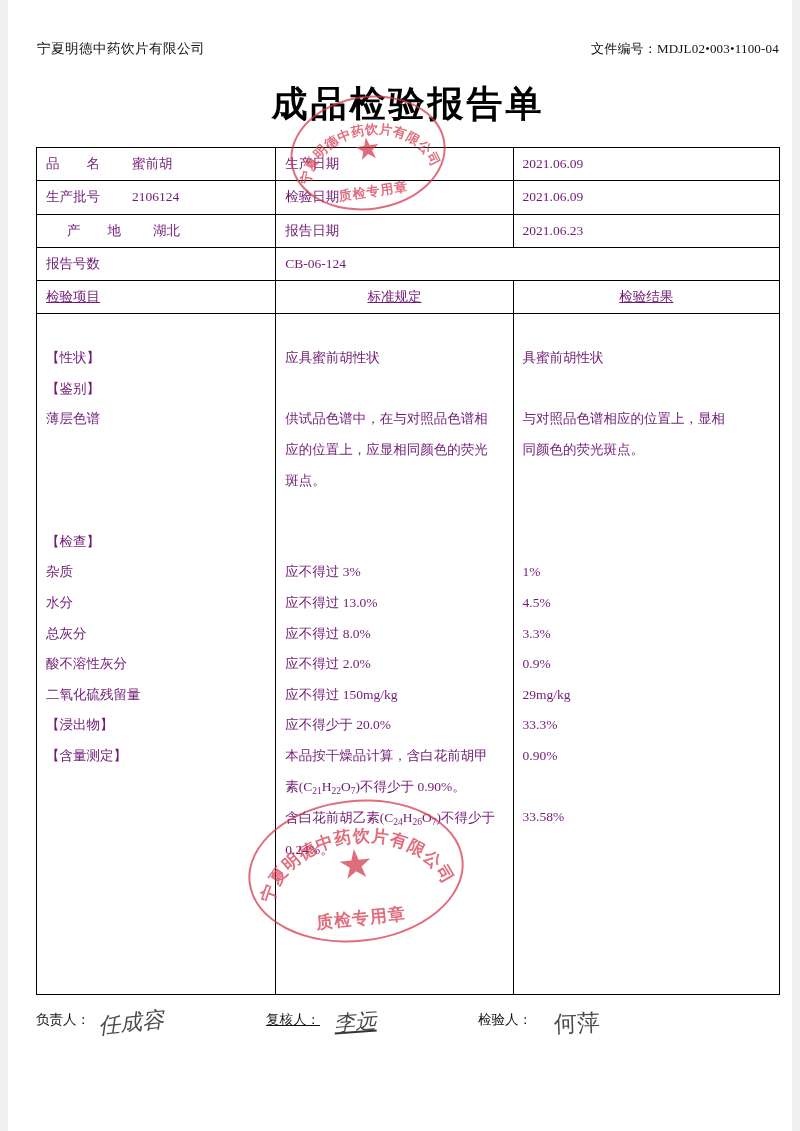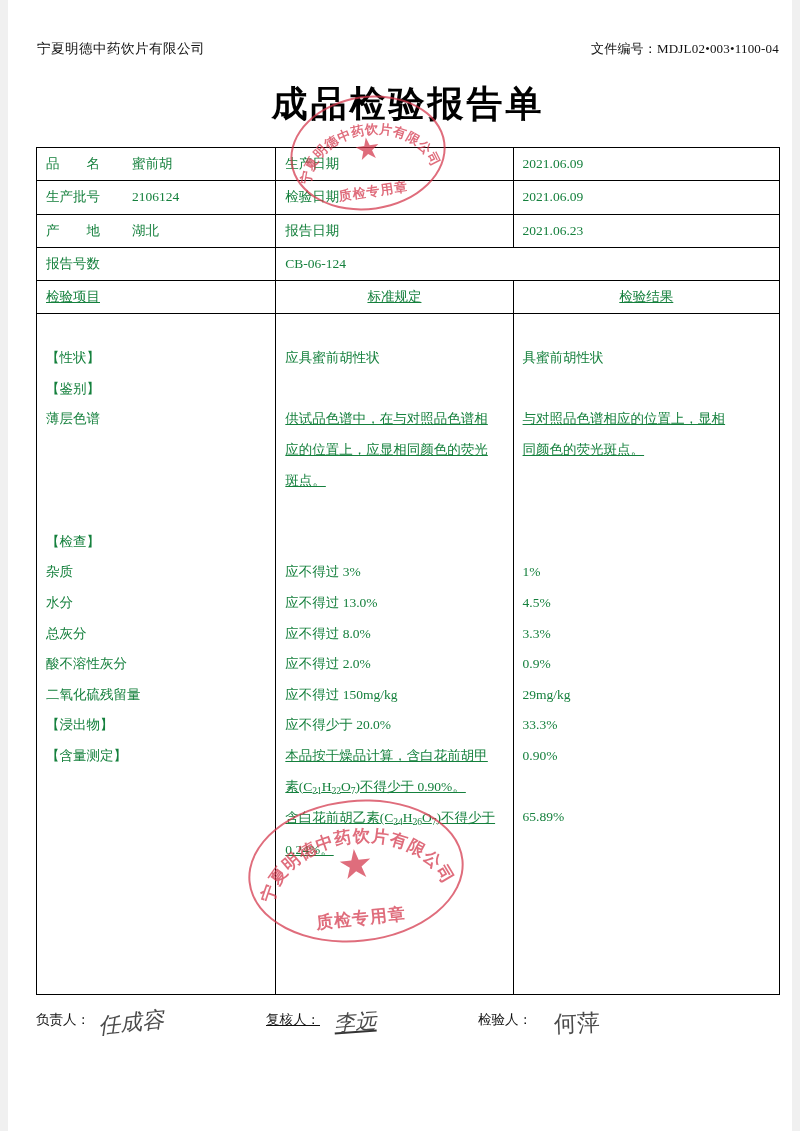--- a/index.html
+++ b/index.html
@@ -43,21 +43,21 @@
     letter-spacing: 3px;
     margin: 16px 0 18px 0;
     color: #000;
   }
   
   table.main {
     width: 100%;
     border-collapse: collapse;
     table-layout: fixed;
     font-size: 13.5px;
-    color: #15803d;
+    color: #701a75;
   }
   table.main td {
     border: 1px solid #000;
     padding: 6px 9px;
     vertical-align: top;
     line-height: 1.5;
   }
   .lbl {
     width: 86px;
     white-space: nowrap;
@@ -85,21 +85,20 @@
     padding: 14px 9px 8px 9px;
   }
   .row-line {
     line-height: 30.6px;
     white-space: nowrap;
   }
   .gap { height: 30.6px; }
   .gap-half { height: 15px; }
   .wrapline {
     line-height: 30.6px;
-    text-decoration: underline;
   }
   sub {
     font-size: 9.5px;
     vertical-align: baseline;
     position: relative;
     top: 3px;
   }
   .conclusion td {
     padding: 9px 9px;
     font-size: 13.5px;
@@ -231,21 +230,21 @@
         </td>
         <td class="cell-mid">
           <span>检验日期</span>
         </td>
         <td class="cell-mid">
           <span>2021.06.09</span>
         </td>
       </tr>
       <tr>
         <td class="cell-mid">
-          <div style="display:flex;">
+          <div style="display:flex;margin-left:21px;">
             <span class="lbl">产　　地</span>
             <span>湖北</span>
           </div>
         </td>
         <td class="cell-mid">
           <span>报告日期</span>
         </td>
         <td class="cell-mid">
           <span>2021.06.23</span>
         </td>
@@ -326,21 +325,21 @@
             <div class="gap"></div>
             <div class="row-line">&nbsp;</div>
             <div class="row-line">1%</div>
             <div class="row-line">4.5%</div>
             <div class="row-line">3.3%</div>
             <div class="row-line">0.9%</div>
             <div class="row-line">29mg/kg</div>
             <div class="row-line">33.3%</div>
             <div class="row-line">0.90%</div>
             <div class="row-line">&nbsp;</div>
-            <div class="row-line">65.89%</div>
+            <div class="row-line">33.58%</div>
           </div>
         </td>
       </tr>
 
       </tbody>
     </table>
 
     <div class="sig-row">
       <div class="sig-block sig-b1">
         <span class="sig-label">负责人：</span>

